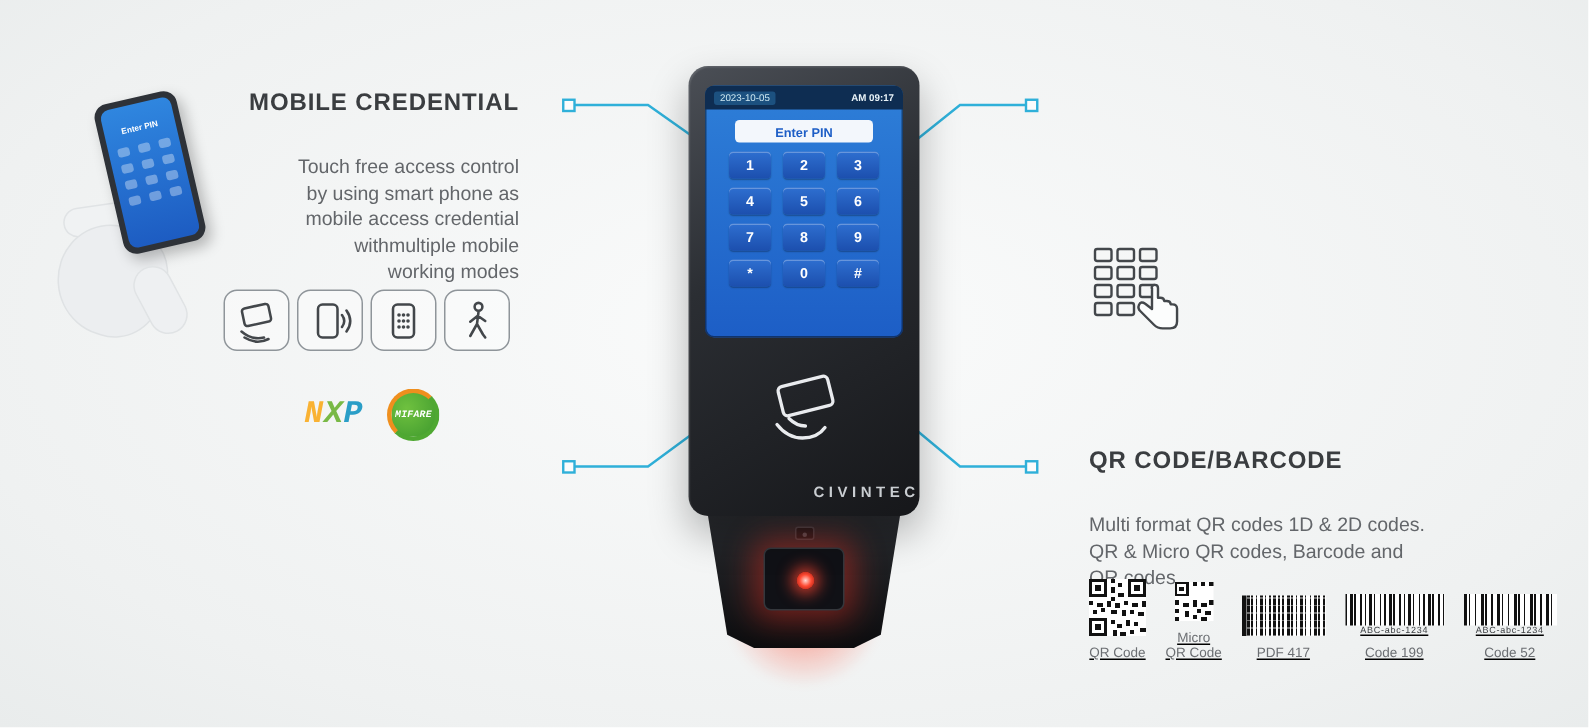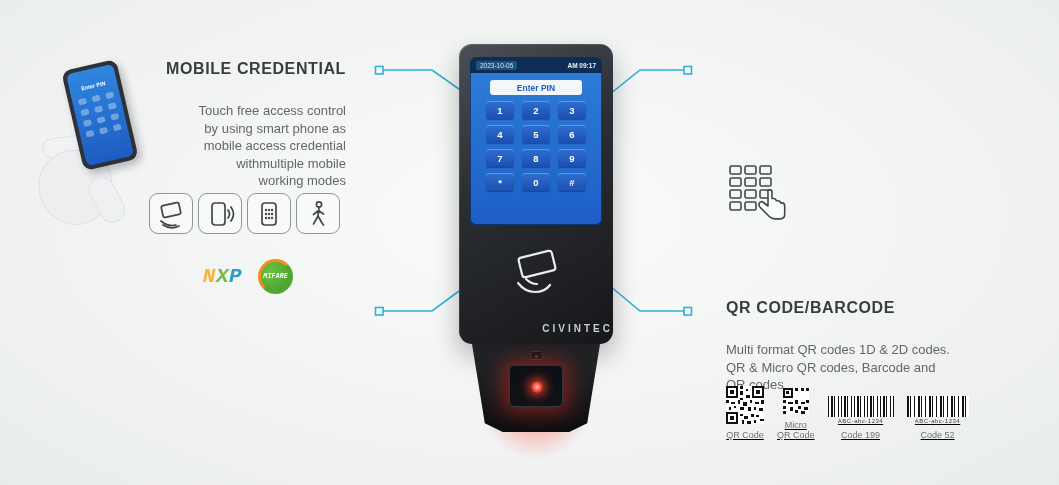--- a/index.html
+++ b/index.html
@@ -327,20 +327,24 @@
             <rect x="5" y="14" width="2" height="3"></rect>
           <rect x="9" y="16" width="2" height="2"></rect>
             <rect x="13" y="17" width="3" height="2"></rect>
             <rect x="17" y="9" width="2" height="2"></rect>
         </g>
       </svg>
       <div class="code-label pre">Micro
 QR Code</div>
     </div>
 
+    <div class="code-item">
+      <div class="pdf417"></div>
+      <div class="code-label pre">PDF 417</div>
+    </div>
 
     <div class="code-item">
       <div class="barcode-128"></div>
       <div class="code-value">ABC-abc-1234</div>
       <div class="code-label pre">Code 199</div>
     </div>
 
     <div class="code-item">
       <div class="barcode-39"></div>
       <div class="code-value">ABC-abc-1234</div>

